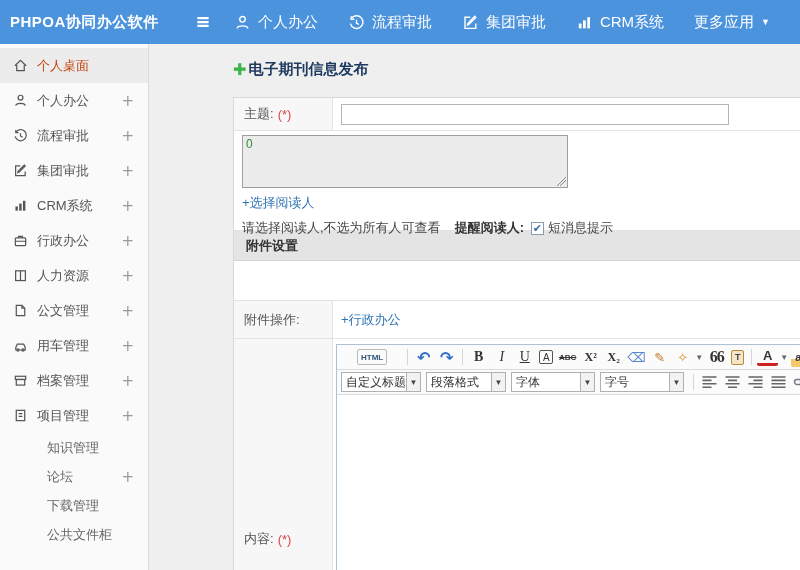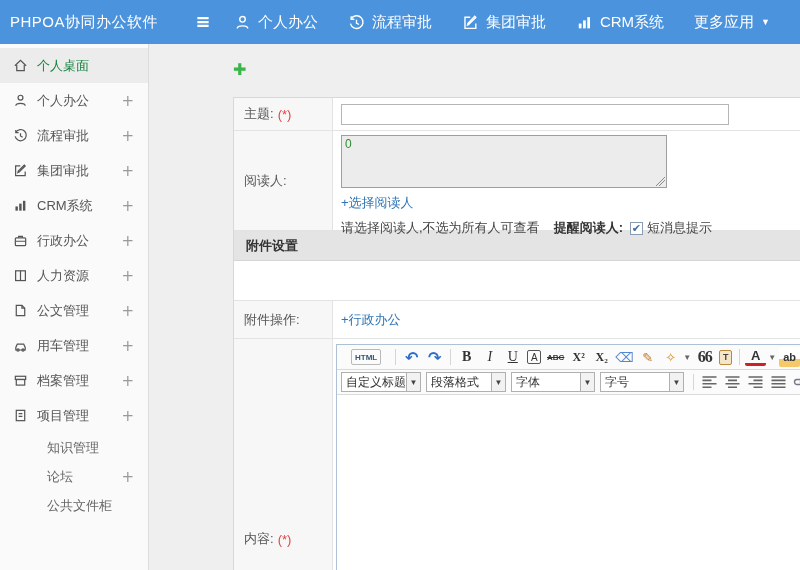--- a/index.html
+++ b/index.html
@@ -1,32 +1,32 @@
 <!DOCTYPE html>
 <html><head>
 <meta charset="utf-8">
 <style>
   * { margin:0; padding:0; box-sizing:border-box; }
   html,body { width:800px; height:570px; overflow:hidden; }
   body { font-family:"Liberation Sans","DejaVu Sans",sans-serif; background:#efefef; font-size:13px; color:#555; }
 
   
   .topbar { height:44px; background:#4b93dd; display:flex; align-items:center; color:#fff; }
-  .brand { width:192px; padding-left:10px; font-size:15px; font-weight:normal; letter-spacing:.5px; white-space:nowrap; }
+  .brand { width:192px; padding-left:10px; font-size:15px; font-weight:bold; letter-spacing:.5px; white-space:nowrap; }
   .hamburger { width:40px; display:flex; justify-content:center; cursor:pointer; }
   .topnav { display:flex; align-items:center; margin-left:12px; }
   .topnav-item { display:flex; align-items:center; gap:7px; font-size:15px; margin-right:30px; cursor:pointer; white-space:nowrap; }
   .topnav-item .ic { width:17px; height:17px; }
   .caret { font-size:9px; line-height:1; }
 
   
   .wrap { display:flex; height:526px; }
   .sidebar { width:149px; background:#fafafa; border-right:1px solid #dcdcdc; padding-top:4px; flex:none; }
   .side-item { height:35px; display:flex; align-items:center; padding:0 14px 0 13px; color:#555; cursor:pointer; }
-  .side-item.active { background:#ececec; color:#15803d; }
+  .side-item.active { background:#ececec; color:#c2410c; }
   .side-item .ic { width:15px; height:15px; margin-right:9px; flex:none; color:#555; }
   .side-sub { height:29px; display:flex; align-items:center; padding:0 14px 0 47px; color:#666; cursor:pointer; }
   .exp { margin-left:auto; color:#999; font-size:15px; font-family:"DejaVu Sans",sans-serif; }
 
   .main { flex:1; min-width:0; overflow:visible; }
   .page-head { margin:14px 0 0 84px; height:22px; display:flex; align-items:center; }
   .plus-badge { color:#3bb54a; font-size:16px; font-weight:bold; margin-right:2px; text-shadow:0 1px 0 #d9f2dd; }
   .page-title { font-size:15px; font-weight:bold; color:#1f3a60; }
 
   
@@ -52,21 +52,21 @@
   .row-ops { height:38px; }
   .row-ops .fcontent, .row-uploaded .fcontent { display:flex; align-items:center; padding-left:8px; }
   .row-content { height:400px; }
   .row-content .flabel { align-items:center; }
 
   
   .editor { margin:5px 0 0 3px; width:calc(100% - 6px); border:1px solid #aec1d4; background:#fff; }
   .tbar { background:#fbfbfb; border-bottom:1px solid #dadada; height:25px; display:flex; align-items:center; padding:0 4px; white-space:nowrap; overflow:hidden; }
   .tbtn { display:inline-flex; align-items:center; justify-content:center; min-width:21px; height:20px; margin:0 1px; color:#333; font-size:13px; cursor:pointer; border-radius:2px; flex:none; }
   .tsep { width:1px; height:16px; background:#d5d5d5; margin:0 4px; flex:none; }
-  .t-html { font-size:8px; font-weight:bold; color:#335577; border:1px solid #b9b9b9; border-radius:2px; padding:2px 3px; height:16px; margin:0 10px; }
+  .t-html { font-size:8px; font-weight:bold; color:#335577; border:1px solid #b9b9b9; border-radius:2px; padding:2px 3px; height:16px; margin:0 16px; }
   .t-blue { color:#2e6dc9; font-size:16px; font-weight:bold; }
   .t-b { font-weight:bold; font-family:"Liberation Serif",serif; font-size:14px; }
   .t-i { font-style:italic; font-family:"Liberation Serif",serif; font-size:14px; }
   .t-u { text-decoration:underline; font-family:"Liberation Serif",serif; font-size:14px; }
   .t-abox { border:1px solid #555; font-size:10px; height:14px; min-width:14px; margin:0 3px; }
   .t-abc { font-size:8px; font-weight:bold; text-decoration:line-through; }
   .t-sup,.t-sub { font-family:"Liberation Serif",serif; font-size:12px; font-weight:bold; }
   .t-eraser { color:#5588cc; font-size:13px; }
   .t-brush { color:#c07820; font-size:13px; }
   .t-wand { color:#d89030; font-size:13px; }
@@ -383,45 +383,46 @@
       <span class="exp">+</span>
     </div>
     <div class="side-sub">
       <span>知识管理</span>
     </div>
     <div class="side-sub">
       <span>论坛</span>
       <span class="exp">+</span>
     </div>
     <div class="side-sub">
+      <span>下载管理</span>
+    </div>
+    <div class="side-sub">
       <span>公共文件柜</span>
     </div>
   </div>
 
   <div class="main">
     <div class="page-head">
       <span class="plus-badge">✚</span>
+      <span class="page-title">电子期刊信息发布</span>
     </div>
 
     <div class="form-table">
 
       <div class="frow row-subject">
         <div class="flabel">
           <span>主题:</span>
           <span class="req">(*)</span>
         </div>
         <div class="fcontent">
           <input class="subject-input" type="text" value="" style="">
         </div>
       </div>
 
       <div class="frow row-readers">
-        <div class="flabel">
-          <span>阅读人:</span>
-        </div>
         <div class="fcontent">
           <div class="readers-box">
             <span>0</span>
             <span class="resize-grip"></span>
           </div>
           <a class="pick-link">+选择阅读人</a>
           <div class="readers-note">
             <span>请选择阅读人,不选为所有人可查看</span>
             <span class="remind">提醒阅读人:</span>
             <span class="checkbox">✔</span>

